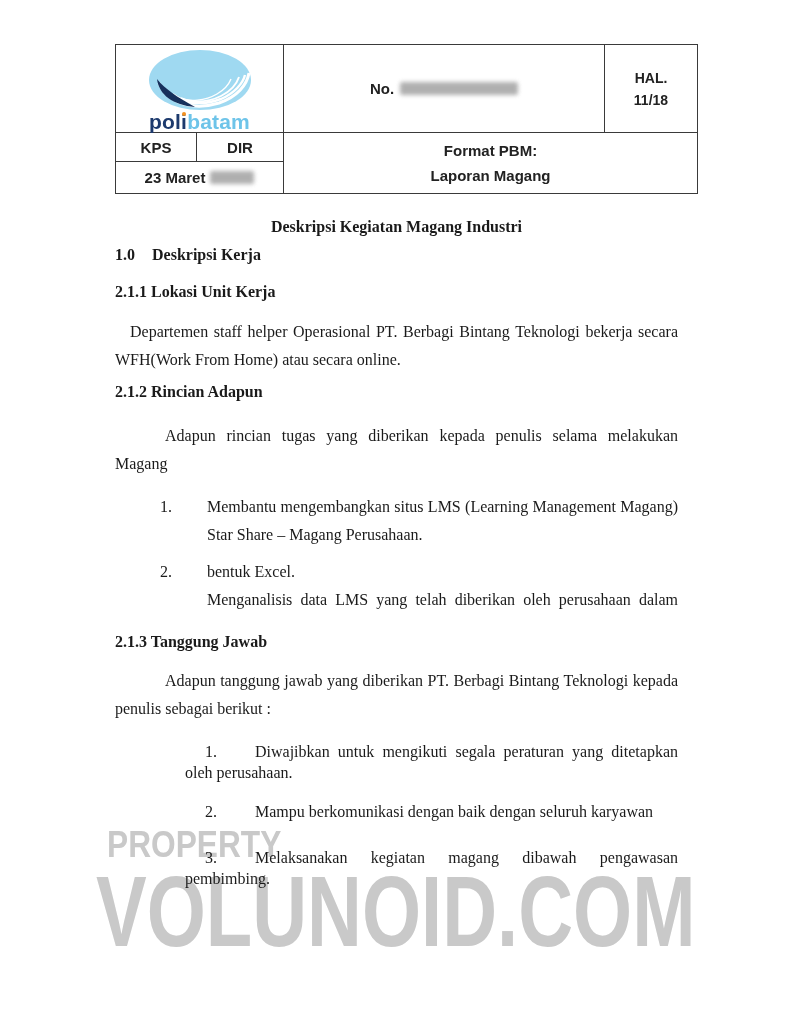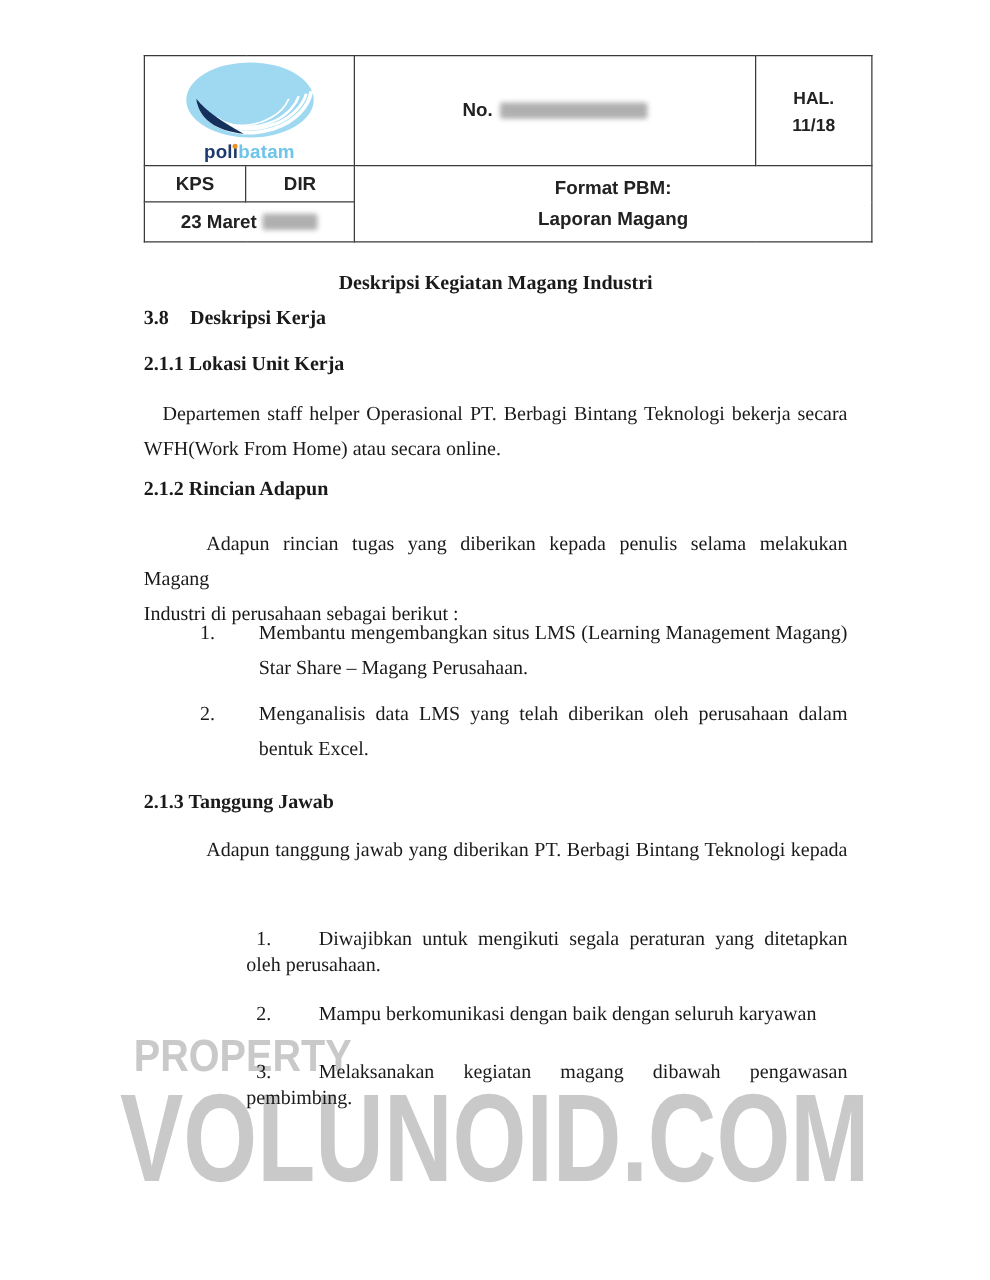--- a/index.html
+++ b/index.html
@@ -24,21 +24,21 @@
   td.c-date{ height:31px; font-size:15px; }
 
   .no-line{ display:flex; align-items:center; justify-content:center; gap:6px;text-align:right; }
   .redact{ display:inline-block; background:#9c9c9c; opacity:.8; filter:blur(2px); border-radius:2px; }
   .redact.no-val{ width:118px; height:13px; }
   .redact.date-val{ width:44px; height:13px; }
   .date-line{ display:flex; align-items:center; justify-content:center; gap:5px; }
 
   
   .logo-box{ display:flex; flex-direction:column; align-items:center; justify-content:center; padding-top:4px;}
-  .wordmark{ font-family:"Liberation Sans", sans-serif; font-weight:bold; font-size:15px; letter-spacing:.2px; line-height:20px; margin-top:1px;}
+  .wordmark{ font-family:"Liberation Sans", sans-serif; font-weight:bold; font-size:21px; letter-spacing:.2px; line-height:20px; margin-top:1px;}
   .wm-dark{ color:#1d3a6d; position:relative; }
   .wm-dark .i-dot{ position:absolute; right:1px; top:1.5px; width:4px; height:4px; border-radius:50%; background:#f4911e; }
   .wm-light{ color:#6ec4e9; }
 
   
   .blk{ position:absolute; left:115px; width:563px; font-size:16px; }
   .bold{ font-weight:bold; }
   .l{ text-align:left; }
   .jl{ text-align:justify; text-align-last:justify; }
   .lh28 > div{ line-height:28px; }
@@ -48,21 +48,21 @@
   .hnum{ display:inline-block; min-width:37px; }
 
   .li{ position:absolute; font-size:16px; }
   .li .mk{ position:absolute; top:0; line-height:28px; }
   .list1{ left:160px; width:518px; }
   .list1 .mk{ left:0; }
   .list1 .tx{ margin-left:47px; }
   .list2{ left:181px; width:497px; }
   .list2 .mk{ left:24px; line-height:21px; }
   .list2 .tx1{ margin-left:74px; }
-  .list2 .tx2{ margin-left:16px; }
+  .list2 .tx2{ margin-left:4px; }
 
   
   .wmark{ position:absolute; font-family:"Liberation Sans", sans-serif; font-weight:bold; color:#c9c9c9; line-height:1; white-space:nowrap; transform-origin:left top; z-index:0; }
   .wmark1{ left:107px; top:827px; font-size:36px; transform:scaleX(0.88); }
   .wmark2{ left:96px; top:861px; font-size:100px; transform:scaleX(0.76); letter-spacing:0px; }
   .textlayer{ position:relative; z-index:1; }
 </style>
 </head>
 <body>
 
@@ -117,53 +117,53 @@
             <span class="redact date-val"></span>
           </div>
         </td>
       </tr>
     </tbody>
       </table>
 
     <div class="blk title" style="top:217px;">Deskripsi Kegiatan Magang Industri</div>
 
     <div class="blk bold" style="top:245px; line-height:20px;">
-      <span class="hnum">3.8</span><span>Deskripsi Kerja</span>
+      <span class="hnum">1.0</span><span>Deskripsi Kerja</span>
     </div>
 
     <div class="blk bold" style="top:282px; line-height:20px;">2.1.1 Lokasi Unit Kerja</div>
 
     <div class="blk lh28" style="top:318px;">
       <div class="jl" style="text-indent:15px;">Departemen staff helper Operasional PT. Berbagi Bintang Teknologi bekerja secara</div>
       <div class="l">WFH(Work From Home) atau secara online.</div>
     </div>
 
     <div class="blk bold" style="top:382px; line-height:20px;">2.1.2 Rincian Adapun</div>
 
     <div class="blk lh28" style="top:422px;">
       <div class="jl" style="text-indent:50px;">Adapun rincian tugas yang diberikan kepada penulis selama melakukan Magang</div>
-      <div class="l">Industri di perusahaan sebagai berikut :</div>
     </div>
 
     <div class="li list1 lh28" style="top:493px;">
       <span class="mk">1.</span>
       <div class="tx jl">Membantu mengembangkan situs LMS (Learning Management Magang)</div>
       <div class="tx l">Star Share – Magang Perusahaan.</div>
     </div>
 
     <div class="li list1 lh28" style="top:558px;">
       <span class="mk">2.</span>
+      <div class="tx l">bentuk Excel.</div>
       <div class="tx jl">Menganalisis data LMS yang telah diberikan oleh perusahaan dalam</div>
-      <div class="tx l">bentuk Excel.</div>
     </div>
 
     <div class="blk bold" style="top:632px; line-height:20px;">2.1.3 Tanggung Jawab</div>
 
     <div class="blk lh28" style="top:667px;">
       <div class="jl" style="text-indent:50px;">Adapun tanggung jawab yang diberikan PT. Berbagi Bintang Teknologi kepada</div>
+      <div class="l">penulis sebagai berikut :</div>
     </div>
 
     <div class="li list2 lh21" style="top:741px;">
       <span class="mk">1.</span>
       <div class="tx1 jl">Diwajibkan untuk mengikuti segala peraturan yang ditetapkan</div>
       <div class="tx2 l">oleh perusahaan.</div>
     </div>
 
     <div class="li list2 lh21" style="top:801px;">
       <span class="mk">2.</span>

